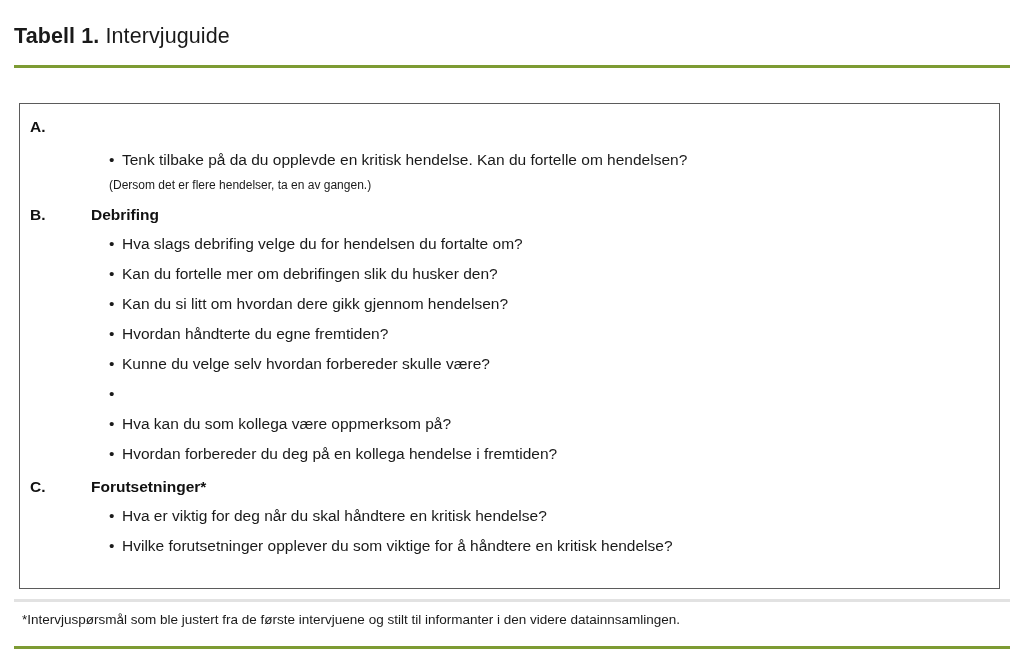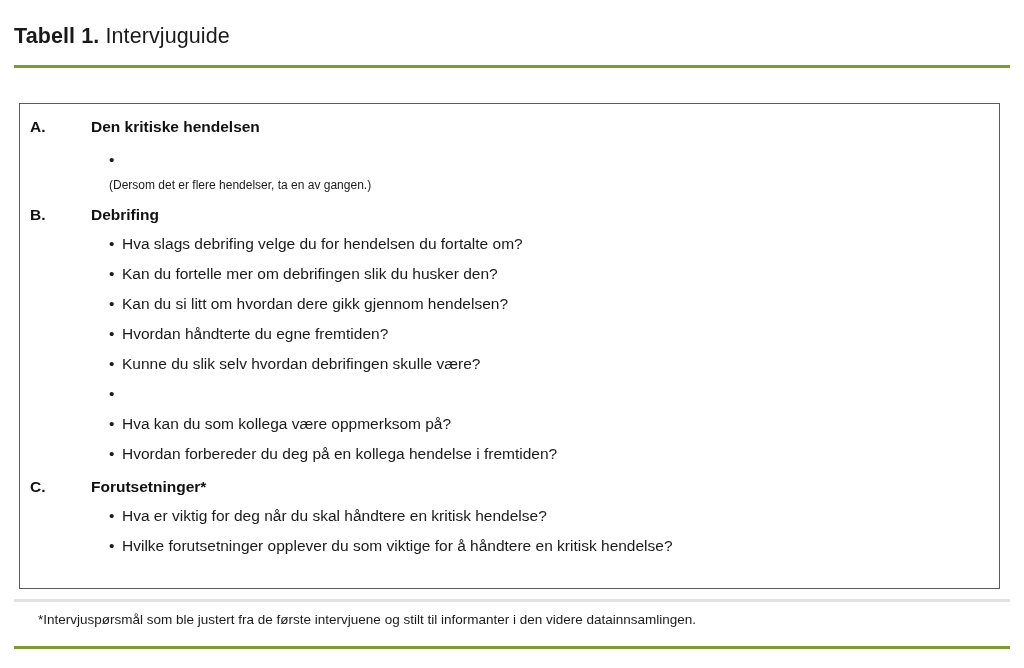--- a/index.html
+++ b/index.html
@@ -136,21 +136,21 @@
   
   .gap-after-a  { height: 6px; }
   .gap-pre-b    { height: 4px; }
   .gap-pre-c    { height: 4px; }
   .bullet-row.loose { height: 30px; }
   .bullet-row.first-a { height: 26px; }
 
   
   .footnote {
     position: absolute;
-    left: 38px;
+    left: 22px;
     top: 610px;
     font-size: 13.5px;
     line-height: 20px;
     color: #1a1a1a;
     white-space: nowrap;
   }
 </style>
 </head>
 <body>
 
@@ -160,25 +160,25 @@
     <span class="cap-label">Tabell 1.</span><span class="cap-title">&nbsp;</span><span class="cap-title">Intervjuguide</span>
   </div>
 
   <div class="rule-green top"></div>
 
   <div class="table-box">
     <div class="table-inner">
 
       <div class="section-row">
         <span class="section-letter">A.</span>
-        <span class="section-title">Den kritiske hendelsen</span>
       </div>
       <div class="gap-after-a"></div>
       <div class="bullet-row first-a">
         <span class="bullet-dot">•</span>
+        <span class="bullet-text">Tenk tilbake på da du opplevde en kritisk hendelse. Kan du fortelle om hendelsen?</span>
       </div>
       <div class="plain-row">(Dersom det er flere hendelser, ta en av gangen.)</div>
 
       <div class="gap-pre-b"></div>
       <div class="section-row">
         <span class="section-letter">B.</span>
         <span class="section-title">Debrifing</span>
       </div>
       <div class="bullet-row loose">
         <span class="bullet-dot">•</span>
@@ -191,21 +191,21 @@
       <div class="bullet-row loose">
         <span class="bullet-dot">•</span>
         <span class="bullet-text">Kan du si litt om hvordan dere gikk gjennom hendelsen?</span>
       </div>
       <div class="bullet-row loose">
         <span class="bullet-dot">•</span>
         <span class="bullet-text">Hvordan håndterte du egne fremtiden?</span>
       </div>
       <div class="bullet-row loose">
         <span class="bullet-dot">•</span>
-        <span class="bullet-text">Kunne du slik selv hvordan debrifingen skulle være?</span>
+        <span class="bullet-text">Kunne du velge selv hvordan forbereder skulle være?</span>
       </div>
       <div class="bullet-row loose">
         <span class="bullet-dot">•</span>
       </div>
       <div class="bullet-row loose">
         <span class="bullet-dot">•</span>
         <span class="bullet-text">Hva kan du som kollega være oppmerksom på?</span>
       </div>
       <div class="bullet-row loose">
         <span class="bullet-dot">•</span>

